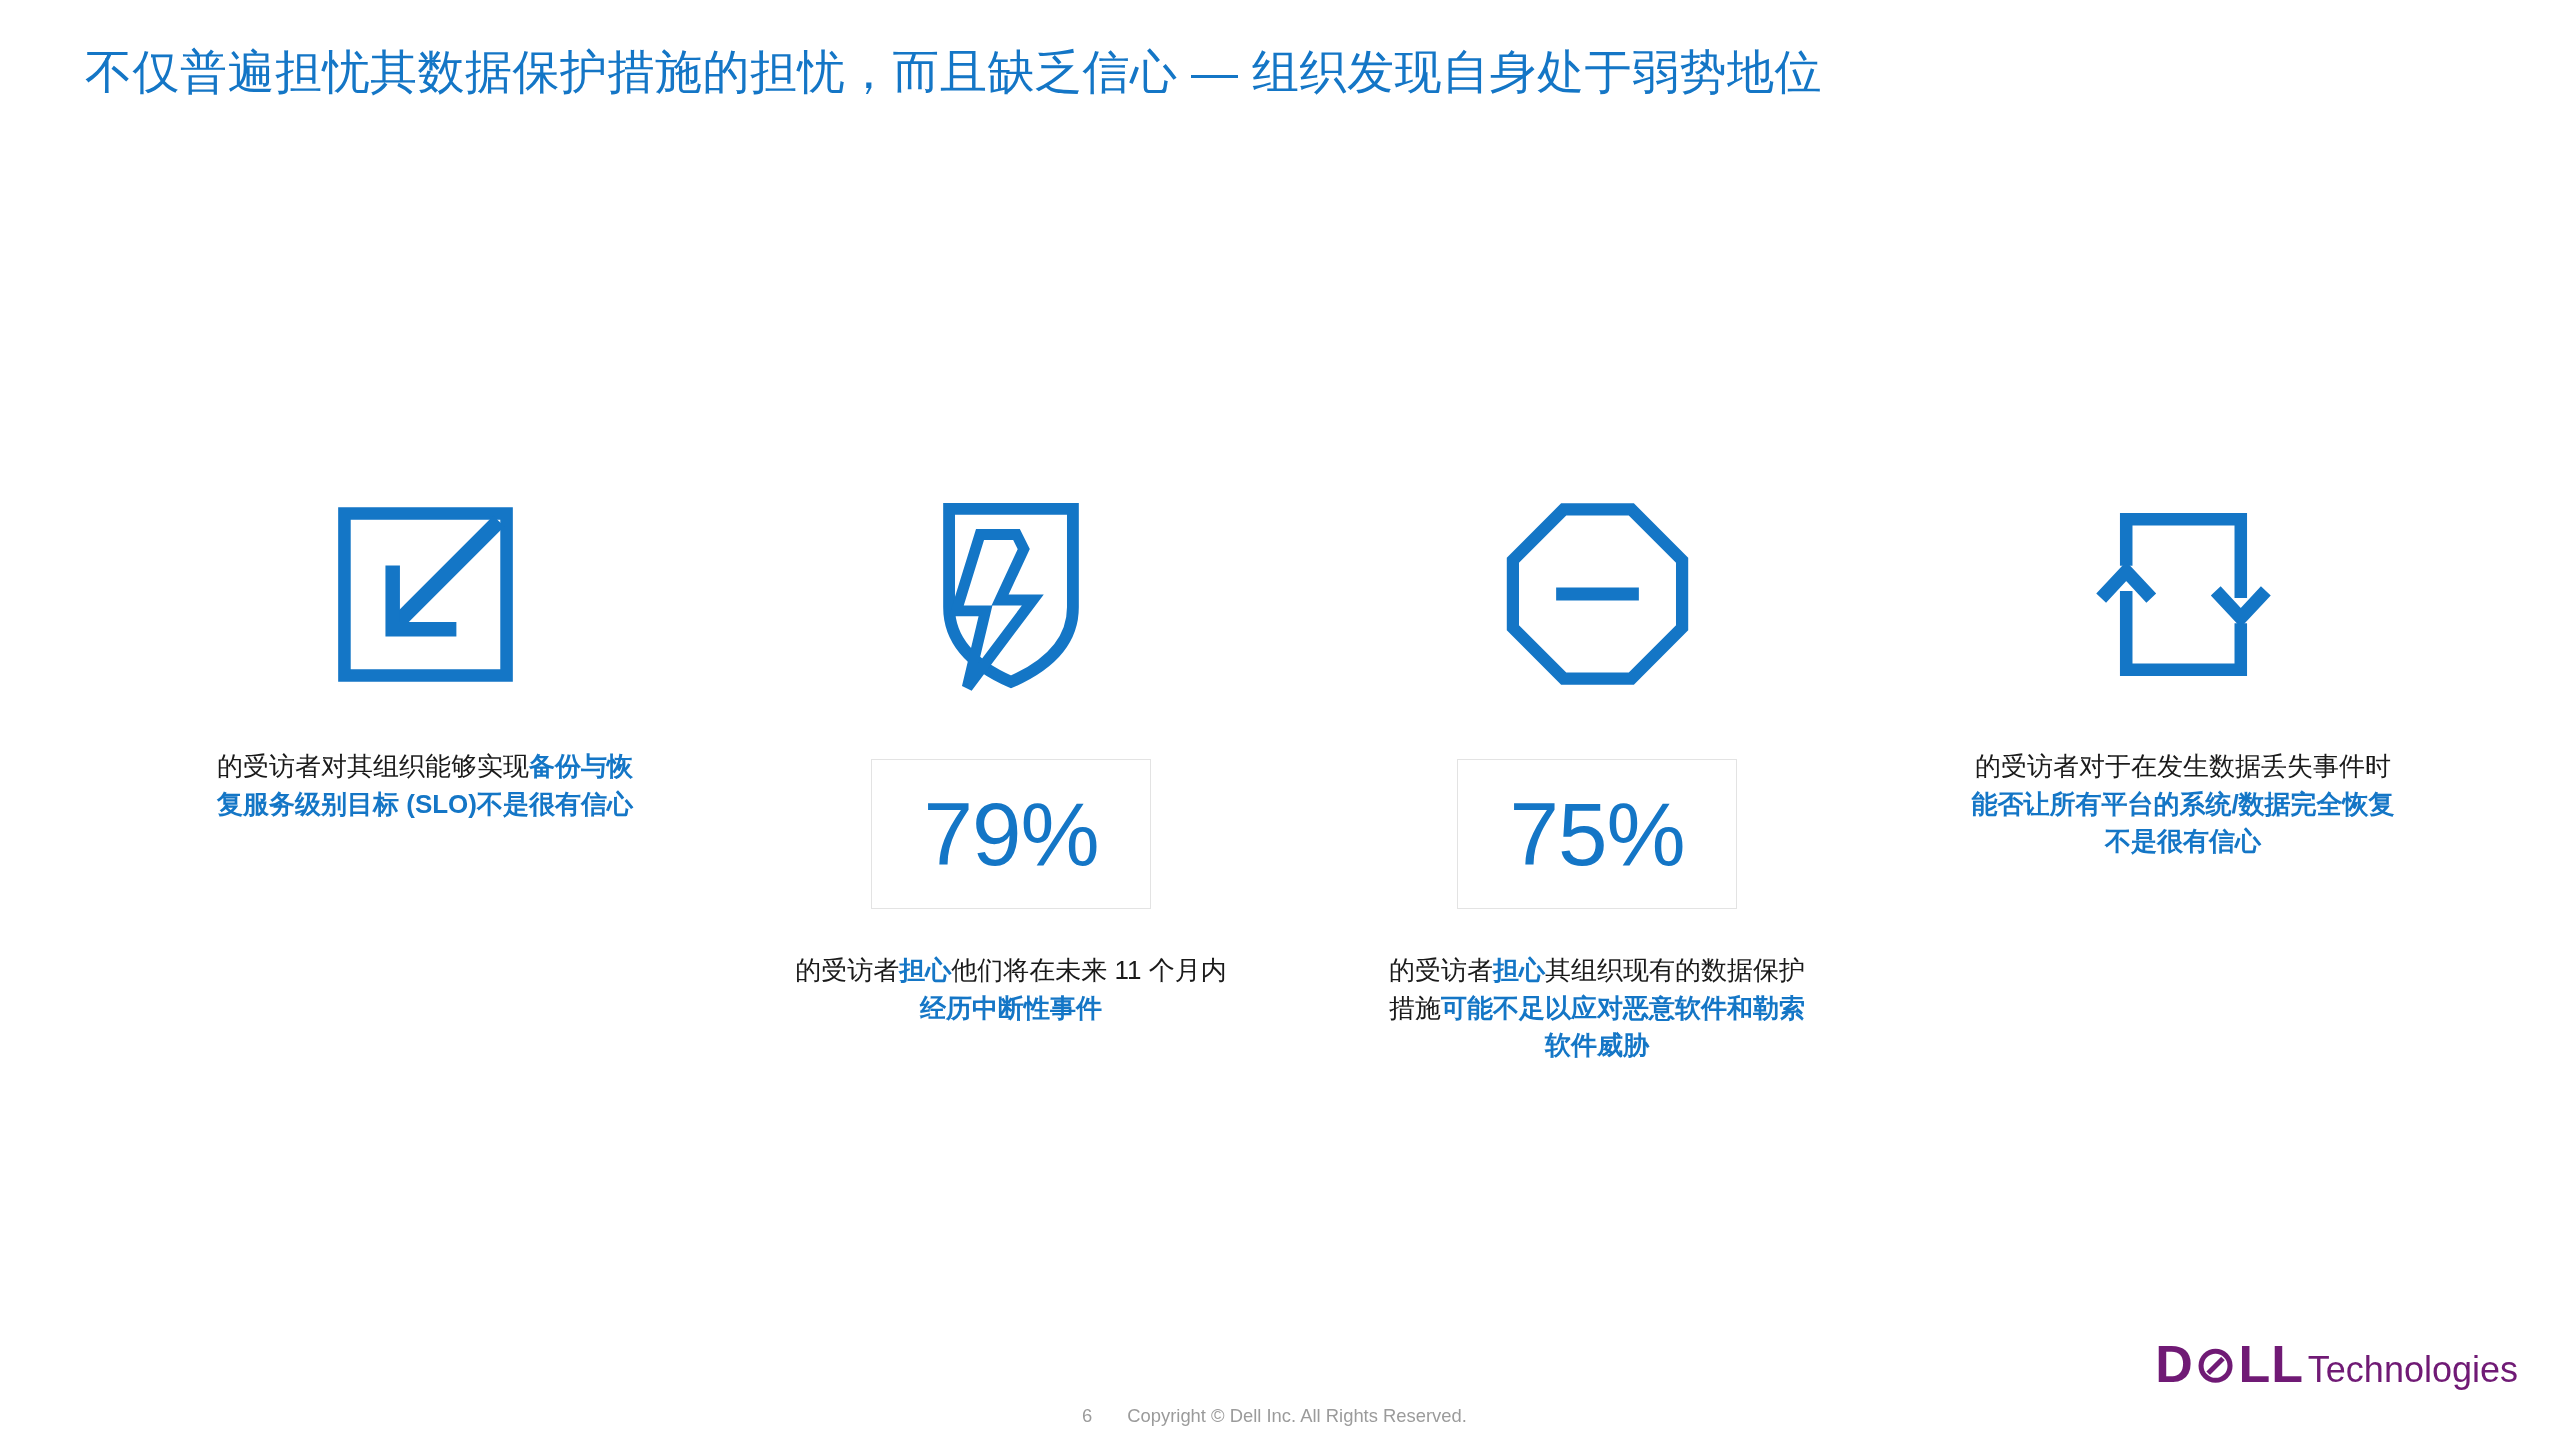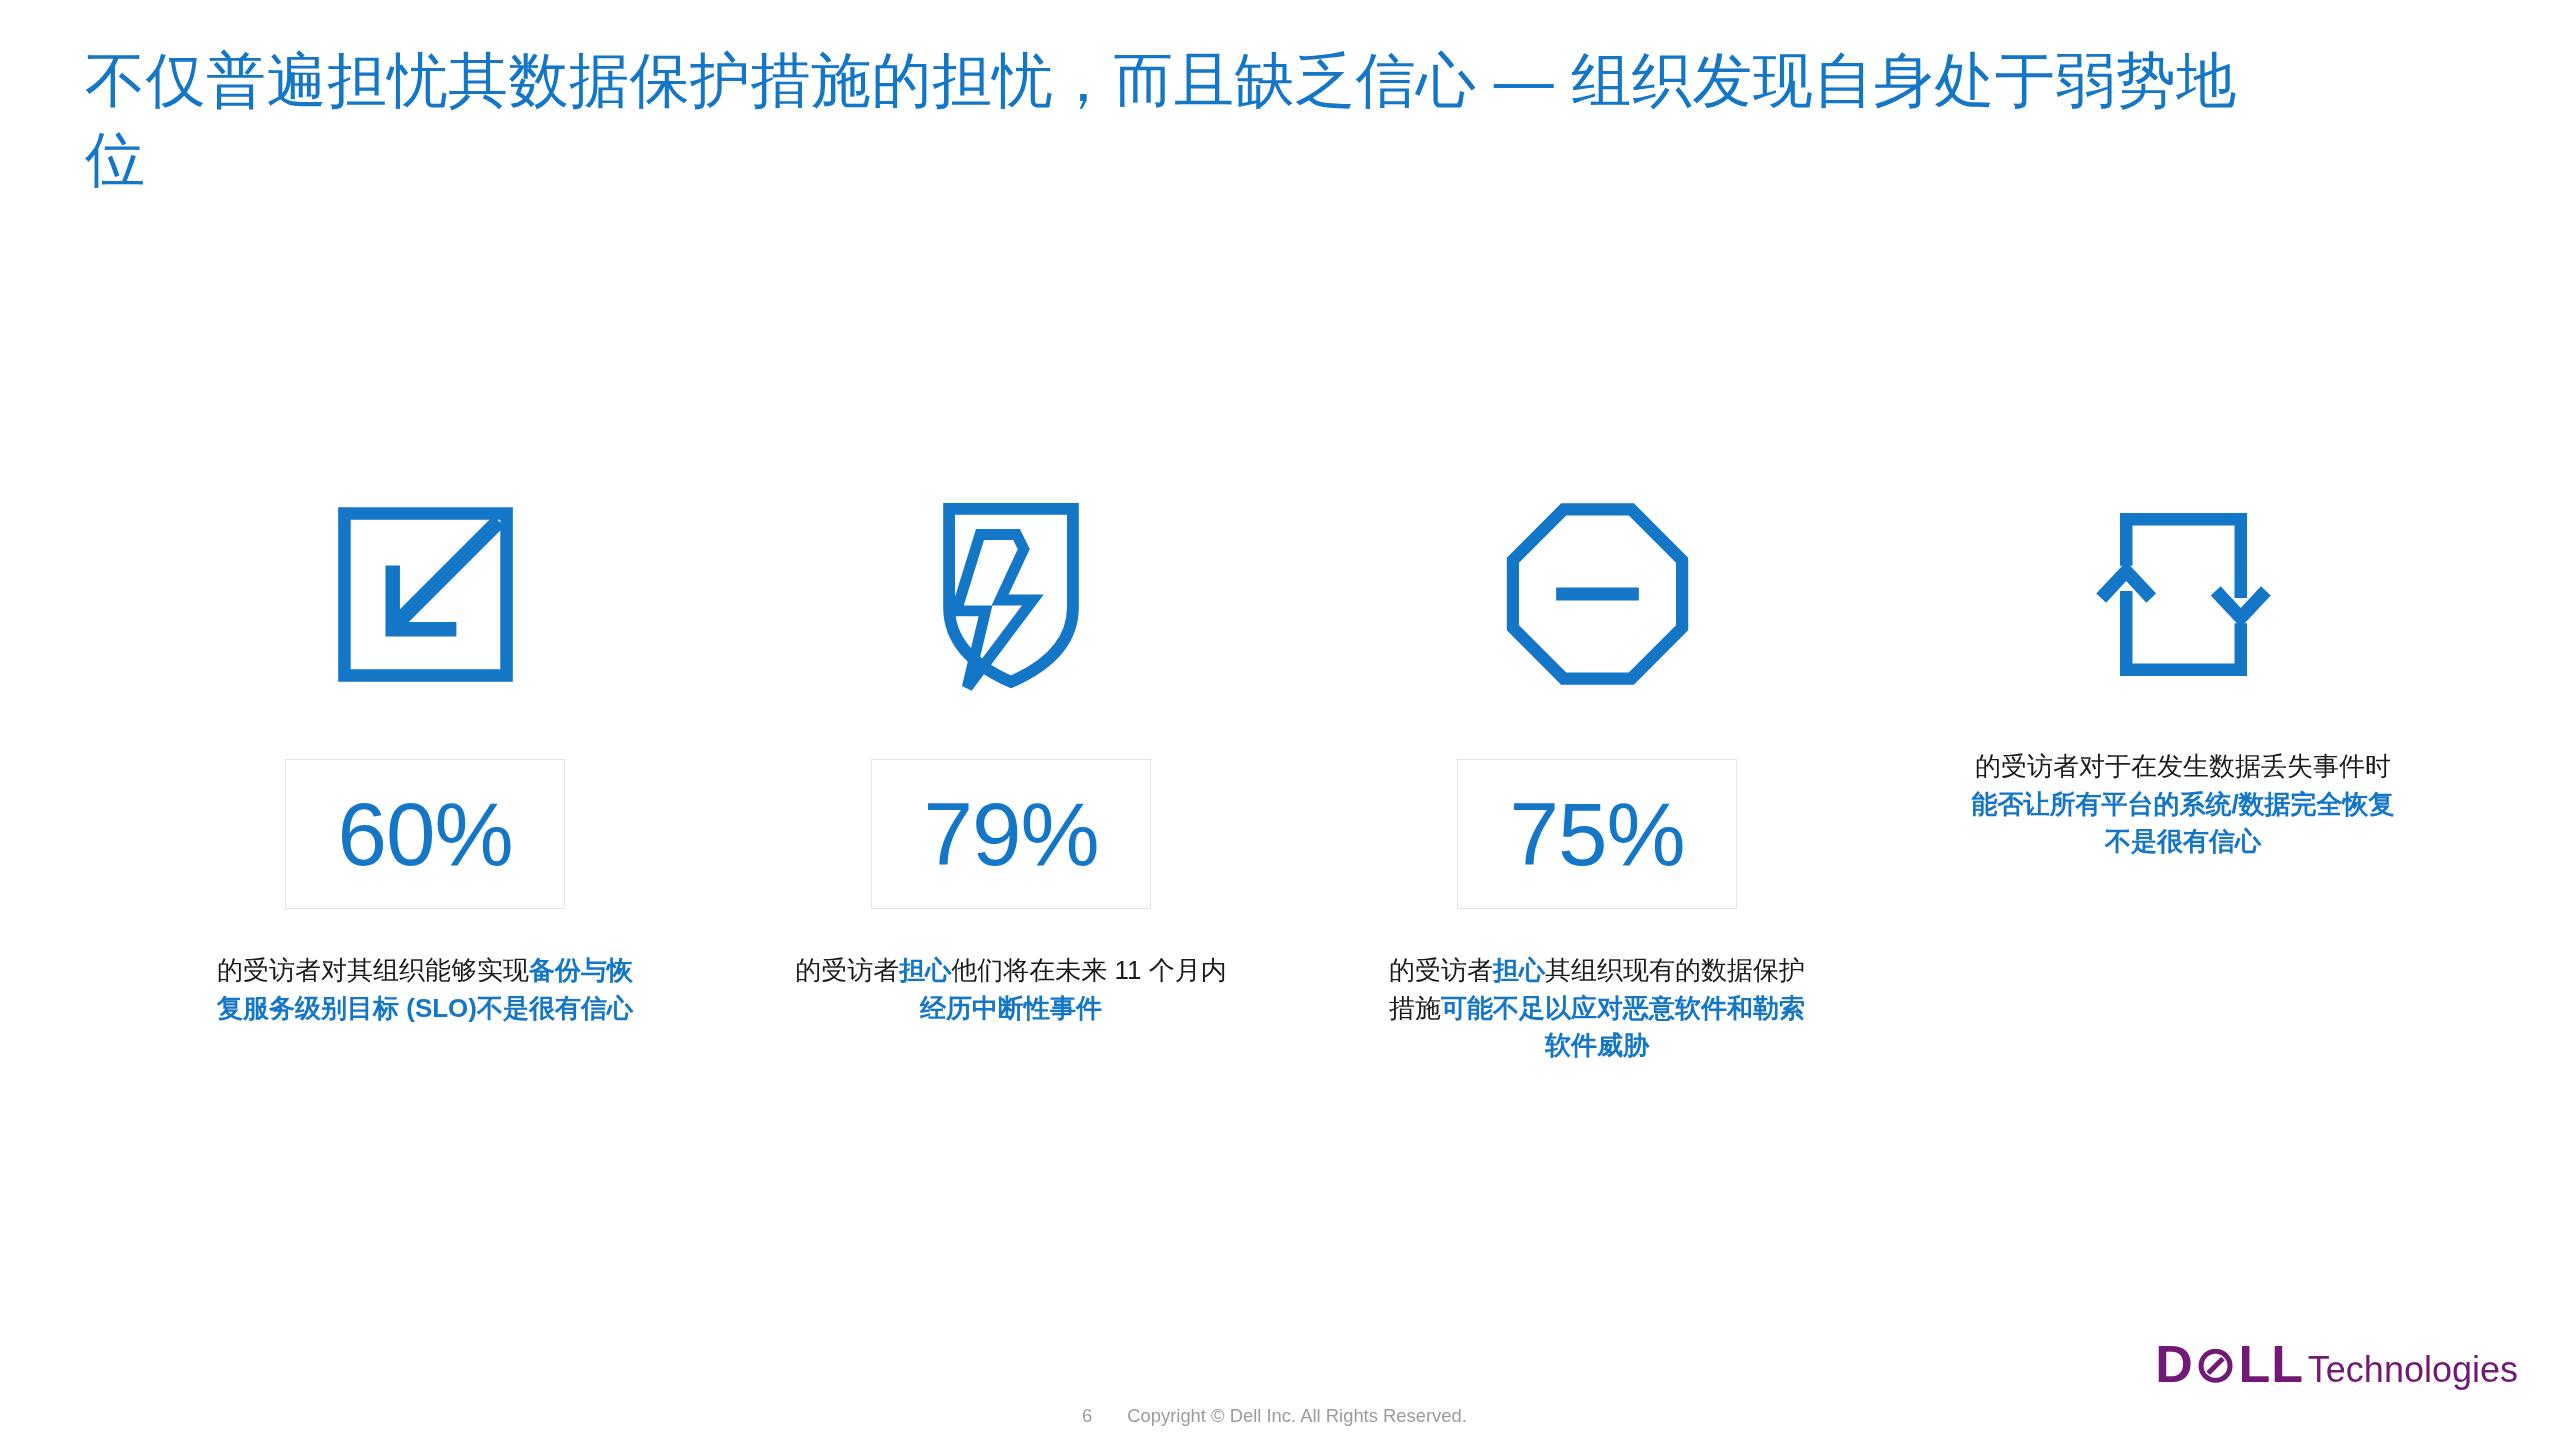--- a/index.html
+++ b/index.html
@@ -16,21 +16,21 @@
     -webkit-font-smoothing: antialiased;
   }
 
   
   .slide-title {
     position: absolute;
     left: 85px;
     top: 41px;
     width: 2154px;
     color: #1476c6;
-    font-size: 60px;
+    font-size: 47px;
     line-height: 1.32;
     font-weight: 400;
     letter-spacing: 0.5px;
   }
 
   
   .stats-row {
     position: absolute;
     left: 145px;
     top: 483px;
@@ -128,23 +128,20 @@
 
   <div class="stat-col">
     <div class="icon-wrap">
       <svg width="193" height="193" viewBox="0 0 100 100" fill="none" stroke="#1476c6" stroke-width="6.5" stroke-linecap="butt">
         <path d="M8 8 H92 V92 H8 Z"></path>
         <path d="M88 12 L34 66" stroke-width="8"></path>
         <path d="M33 35 V68 H66" stroke-width="7.5"></path>
         <path d="M32 68 L54 46" stroke="#ffffff" stroke-width="0"></path>
       </svg>
     </div>
-    <div class="pct-box">
-      <span class="pct-value">60%</span>
-    </div>
     <div class="caption">
       <span>的受访者对其组织能够实现</span><b>备份与恢复服务级别目标 (SLO)不是很有信心</b><span></span><b></b>
     </div>
   </div>
 
   <div class="stat-col">
     <div class="icon-wrap">
       <svg width="184" height="193" viewBox="0 0 100 106" fill="none" stroke="#1476c6" stroke-width="6.5" stroke-linejoin="miter">
         <path d="M16 6 H84 V60 C84 82 66 94 50 101 C34 94 16 82 16 60 Z"></path>
         <path d="M53 20 H33 L20 62 H36 L26 104 L62 56 H44 L57 28 Z" stroke-width="6"></path>

